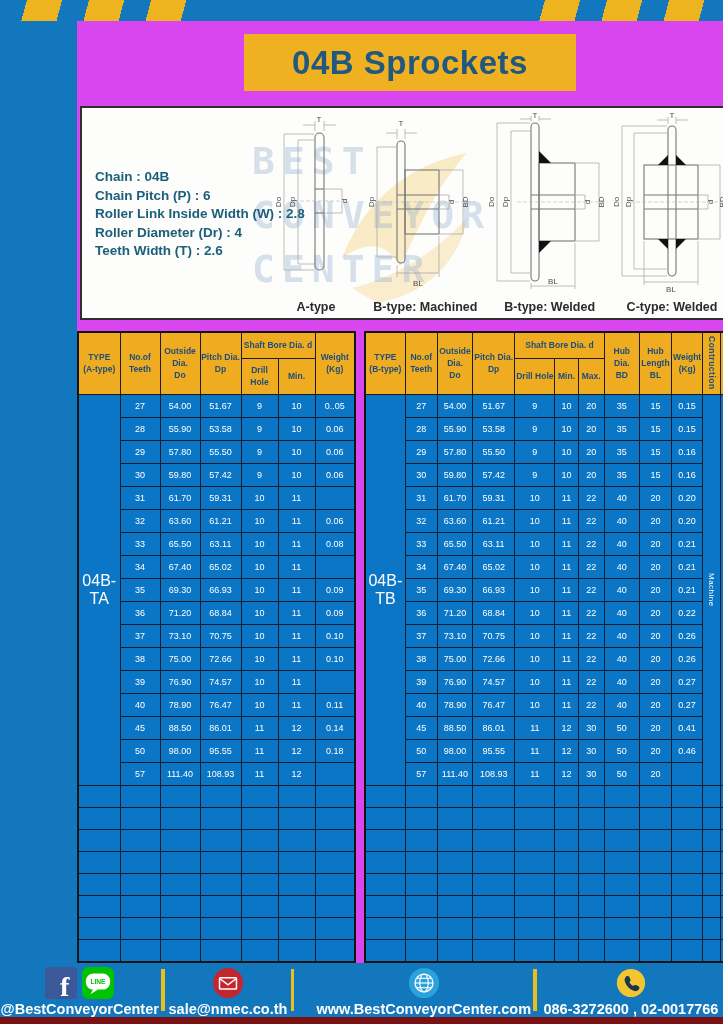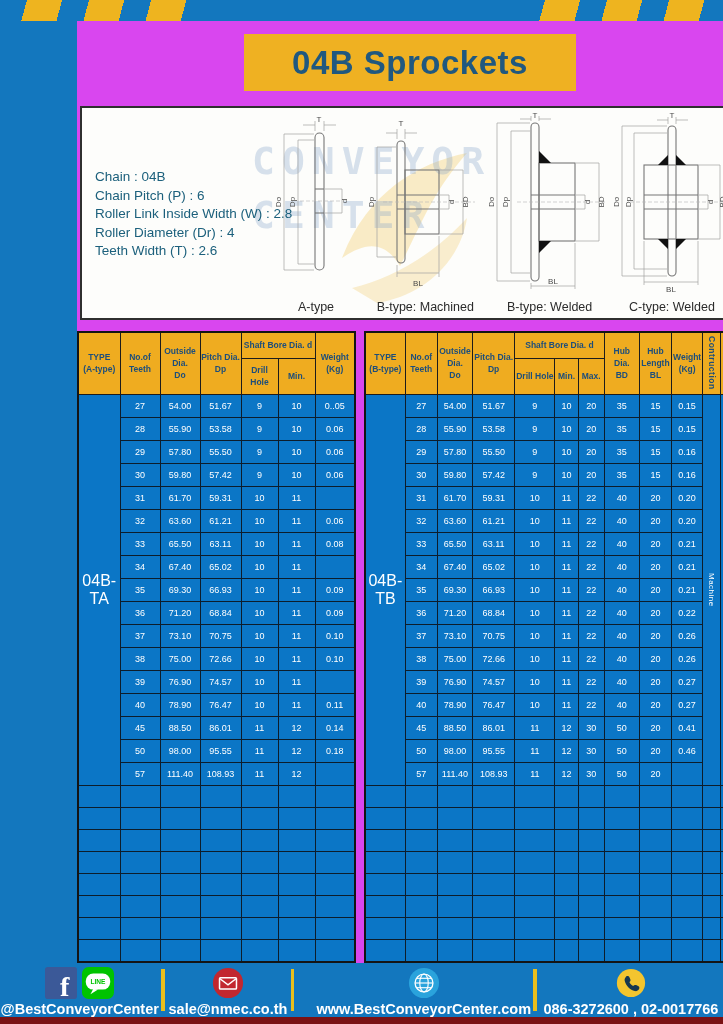--- a/index.html
+++ b/index.html
@@ -15,26 +15,26 @@
         display:flex;align-items:center;justify-content:center;}
   .title-box span{font-size:33px;font-weight:bold;color:#20587f;letter-spacing:.5px;}
 
   .diagram-box{position:absolute;left:3px;top:85px;width:652px;height:210px;
         border:2px solid #2f2f2f;background:#fdfdfb;overflow:hidden;}
   .watermark{position:absolute;left:170px;top:26px;color:rgba(125,160,200,.30);
         font-weight:bold;font-size:38px;letter-spacing:7px;line-height:54px;
         font-family:"DejaVu Sans Mono",monospace;}
   .wm-bird{position:absolute;left:200px;top:30px;}
   .specs{position:absolute;left:13px;top:60px;}
-  .spec-line{font-size:13.5px;font-weight:normal;color:#1c607c;line-height:18.5px;white-space:nowrap;}
+  .spec-line{font-size:13.5px;font-weight:bold;color:#1c607c;line-height:18.5px;white-space:nowrap;}
   .figures{position:absolute;left:188px;top:5px;right:4px;bottom:3px;
         display:flex;justify-content:space-between;}
   .figures figure{margin:0;display:flex;flex-direction:column;align-items:center;
         justify-content:space-between;}
-  .figures figcaption{font-size:12.5px;color:#2b2b2b;font-weight:400;padding-bottom:1px;}
+  .figures figcaption{font-size:12.5px;color:#2b2b2b;font-weight:700;padding-bottom:1px;}
   .fig{display:block;}
   .fig .part{stroke:#777;fill:none;stroke-width:1.1;}
   .fig .dim{stroke:#a0a0a0;fill:none;stroke-width:.7;}
   .fig .cl{stroke:#b5b5b5;stroke-width:.6;stroke-dasharray:4 2;}
   .fig text{font-size:8px;fill:#4a4a4a;font-family:"Liberation Sans",sans-serif;}
   .fig .weld{fill:#111;stroke:none;}
 
   .tables{position:absolute;left:0;top:310px;width:666px;display:flex;gap:8px;}
   table{border-collapse:collapse;table-layout:fixed;border:2px solid #141414;}
   #table-a{width:277px;}
@@ -70,20 +70,21 @@
     <div class="title-box">
       <span>04B Sprockets</span>
     </div>
 
     <div class="diagram-box">
       <svg class="wm-bird" width="220" height="190" viewBox="0 0 220 190">
         <path d="M60,120 C85,55 135,25 185,15 C150,55 140,85 118,128 C100,98 78,108 60,120 Z" fill="rgba(242,198,88,.32)"></path>
         <path d="M70,150 C110,140 150,118 185,80 C178,125 140,158 95,165 Z" fill="rgba(242,198,88,.28)"></path>
       </svg>
       <div class="watermark">
+        <div>BEST</div>
         <div>CONVEYOR</div>
         <div>CENTER</div>
       </div>
 
       <div class="specs">
         <div class="spec-line">Chain : 04B</div>
         <div class="spec-line">Chain Pitch (P) : 6</div>
         <div class="spec-line">Roller Link Inside Width (W) : 2.8</div>
         <div class="spec-line">Roller Diameter (Dr) : 4</div>
         <div class="spec-line">Teeth Width (T) : 2.6</div>

